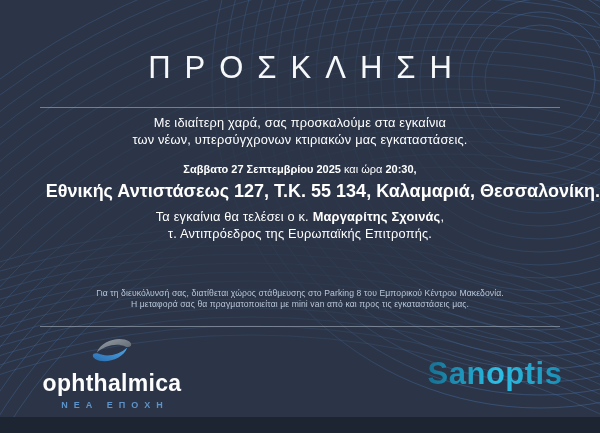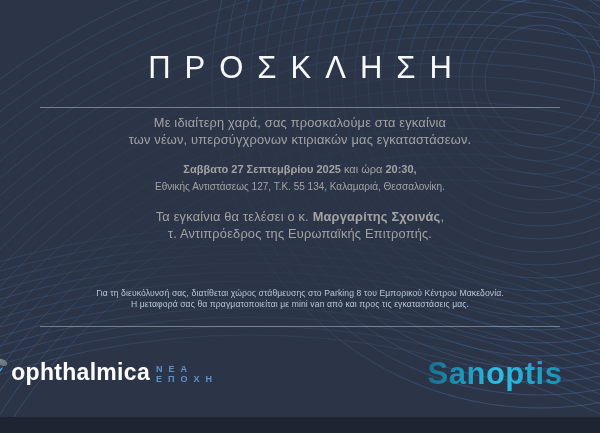--- a/index.html
+++ b/index.html
@@ -7,43 +7,43 @@
     position:relative;width:600px;height:417px;overflow:hidden;
     background:#2b3547;
     font-family:"Liberation Sans",sans-serif;
     -webkit-font-smoothing:antialiased;
   }
   .pattern{position:absolute;inset:0;}
   .vignette{
     position:absolute;inset:0;pointer-events:none;
     background:radial-gradient(ellipse 62% 55% at 50% 44%, rgba(43,53,71,.92) 0%, rgba(43,53,71,.75) 45%, rgba(43,53,71,0) 100%);
   }
-  .abs{position:absolute;left:0;right:0;text-align:center;color:#a3a3a3;}
+  .abs{position:absolute;left:0;right:0;text-align:center;color:#ffffff;}
   .title{
     top:50px;font-size:31px;font-weight:400;letter-spacing:14px;padding-left:14px;
     color:#f6f8fa;
   }
   .divider{position:absolute;left:40px;right:40px;height:1px;background:rgba(191,199,211,.5);}
   .div-top{top:107px;}
   .div-bottom{top:326px;}
   .body-text{font-size:12.8px;letter-spacing:.2px;}
   .intro1{top:115px;}
   .intro2{top:132px;}
   .dateline{top:163px;font-size:11px;}
-  .address{top:181px;font-size:10px;font-weight:400;}
+  .address{top:181px;font-size:18px;font-weight:700;text-align:right;}
   .cer1{top:209px;}
   .cer2{top:226px;}
   .presence{top:258px;}
   .b{font-weight:700;}
   .note{font-size:8.6px;color:#b9c6d8;letter-spacing:.1px;}
   .note1{top:288px;}
   .note2{top:299px;}
   .logo-oph{
-    position:absolute;left:48px;top:335px;width:170px;height:72px;
-    display:flex;flex-direction:row;align-items:center;justify-content:flex-end;
+    position:absolute;left:27px;top:335px;width:170px;height:72px;
+    display:flex;flex-direction:column;align-items:center;justify-content:space-between;
   }
   .oph-name{font-size:23px;font-weight:700;color:#fdfdfe;letter-spacing:.3px;line-height:1;margin-top:2px;}
   .oph-tagline{font-size:9px;font-weight:700;color:#5e93c9;letter-spacing:6px;padding-left:6px;margin-top:5px;}
   .logo-san{
     position:absolute;left:420px;top:356px;width:150px;text-align:center;
   }
   .san-name{
     font-size:31px;font-weight:700;letter-spacing:.5px;
     background:linear-gradient(90deg,#176f91 0%,#1e9cc2 30%,#2cc0e6 52%,#1b8db4 100%);
     -webkit-background-clip:text;background-clip:text;color:transparent;text-align:center;
@@ -117,21 +117,21 @@
         <circle cx="250" cy="1150" r="923"></circle>
       </g>
   </svg>
   <div class="vignette"></div>
 
   <div class="abs title">ΠΡΟΣΚΛΗΣΗ</div>
 
   <div class="divider div-top"></div>
 
   <div class="abs body-text intro1">Με ιδιαίτερη χαρά, σας προσκαλούμε στα εγκαίνια</div>
-  <div class="abs body-text intro2">των νέων, υπερσύγχρονων κτιριακών μας εγκαταστάσεων.</div>
+  <div class="abs body-text intro2">των νέων, υπερσύγχρονων κτιριακών μας εγκαταστάσεις.</div>
 
   <div class="abs dateline"><span class="b">Σαββατο 27 Σεπτεμβρίου 2025</span><span> και ώρα </span><span class="b">20:30,</span></div>
   <div class="abs address">Εθνικής Αντιστάσεως 127, Τ.Κ. 55 134, Καλαμαριά, Θεσσαλονίκη.</div>
 
   <div class="abs body-text cer1"><span>Τα εγκαίνια θα τελέσει ο κ. </span><span class="b">Μαργαρίτης Σχοινάς</span><span>,</span></div>
   <div class="abs body-text cer2">τ. Αντιπρόεδρος της Ευρωπαϊκής Επιτροπής.</div>
 
 
   <div class="abs note note1">Για τη διευκόλυνσή σας, διατίθεται χώρος στάθμευσης στο Parking 8 του Εμπορικού Κέντρου Μακεδονία.</div>
   <div class="abs note note2">Η μεταφορά σας θα πραγματοποιείται με mini van από και προς τις εγκαταστάσεις μας.</div>

